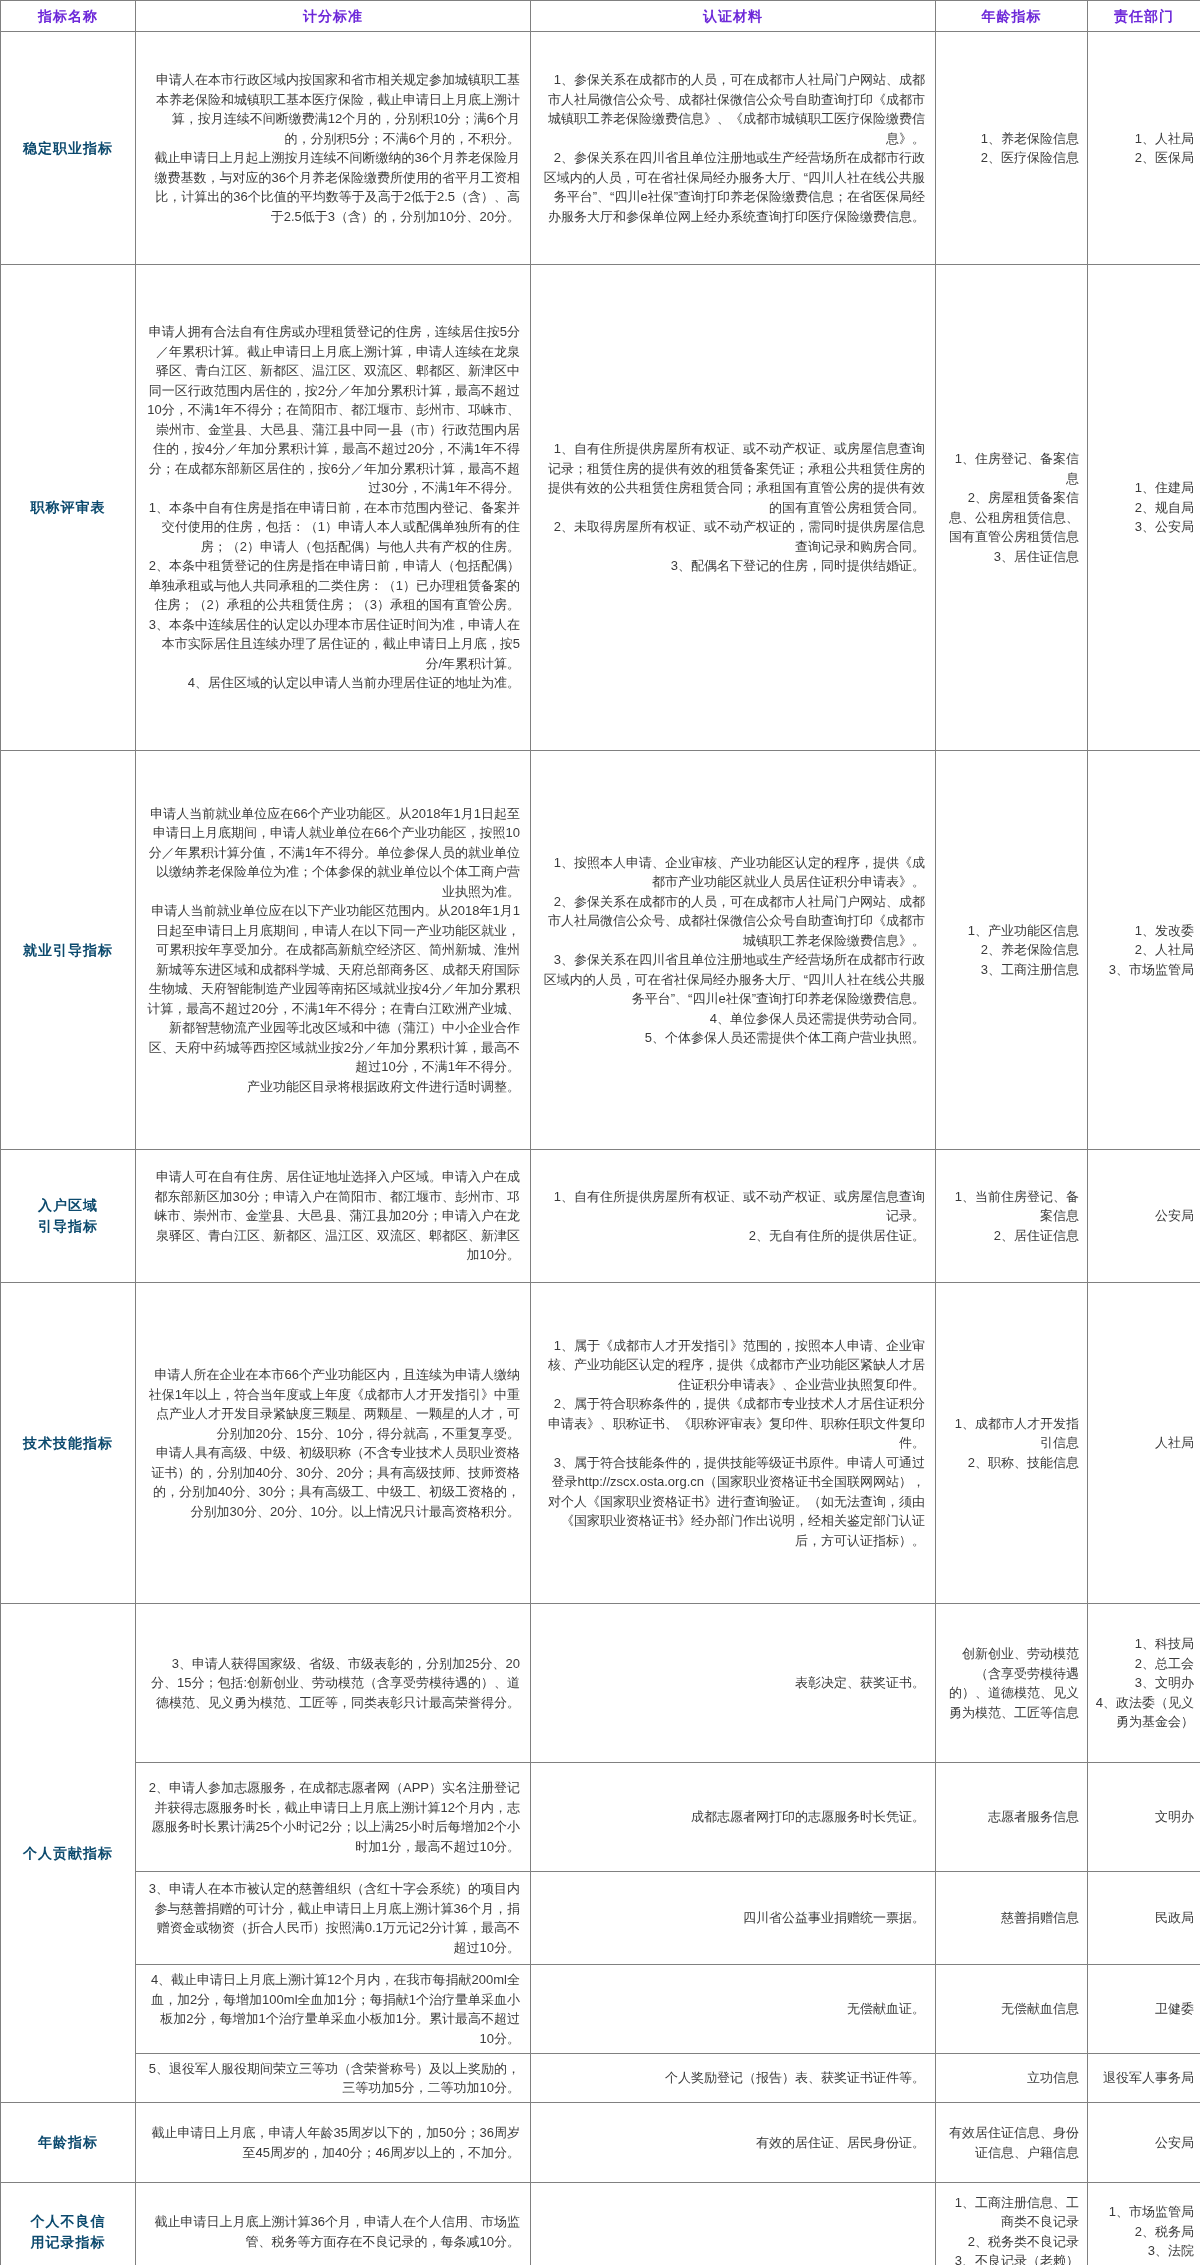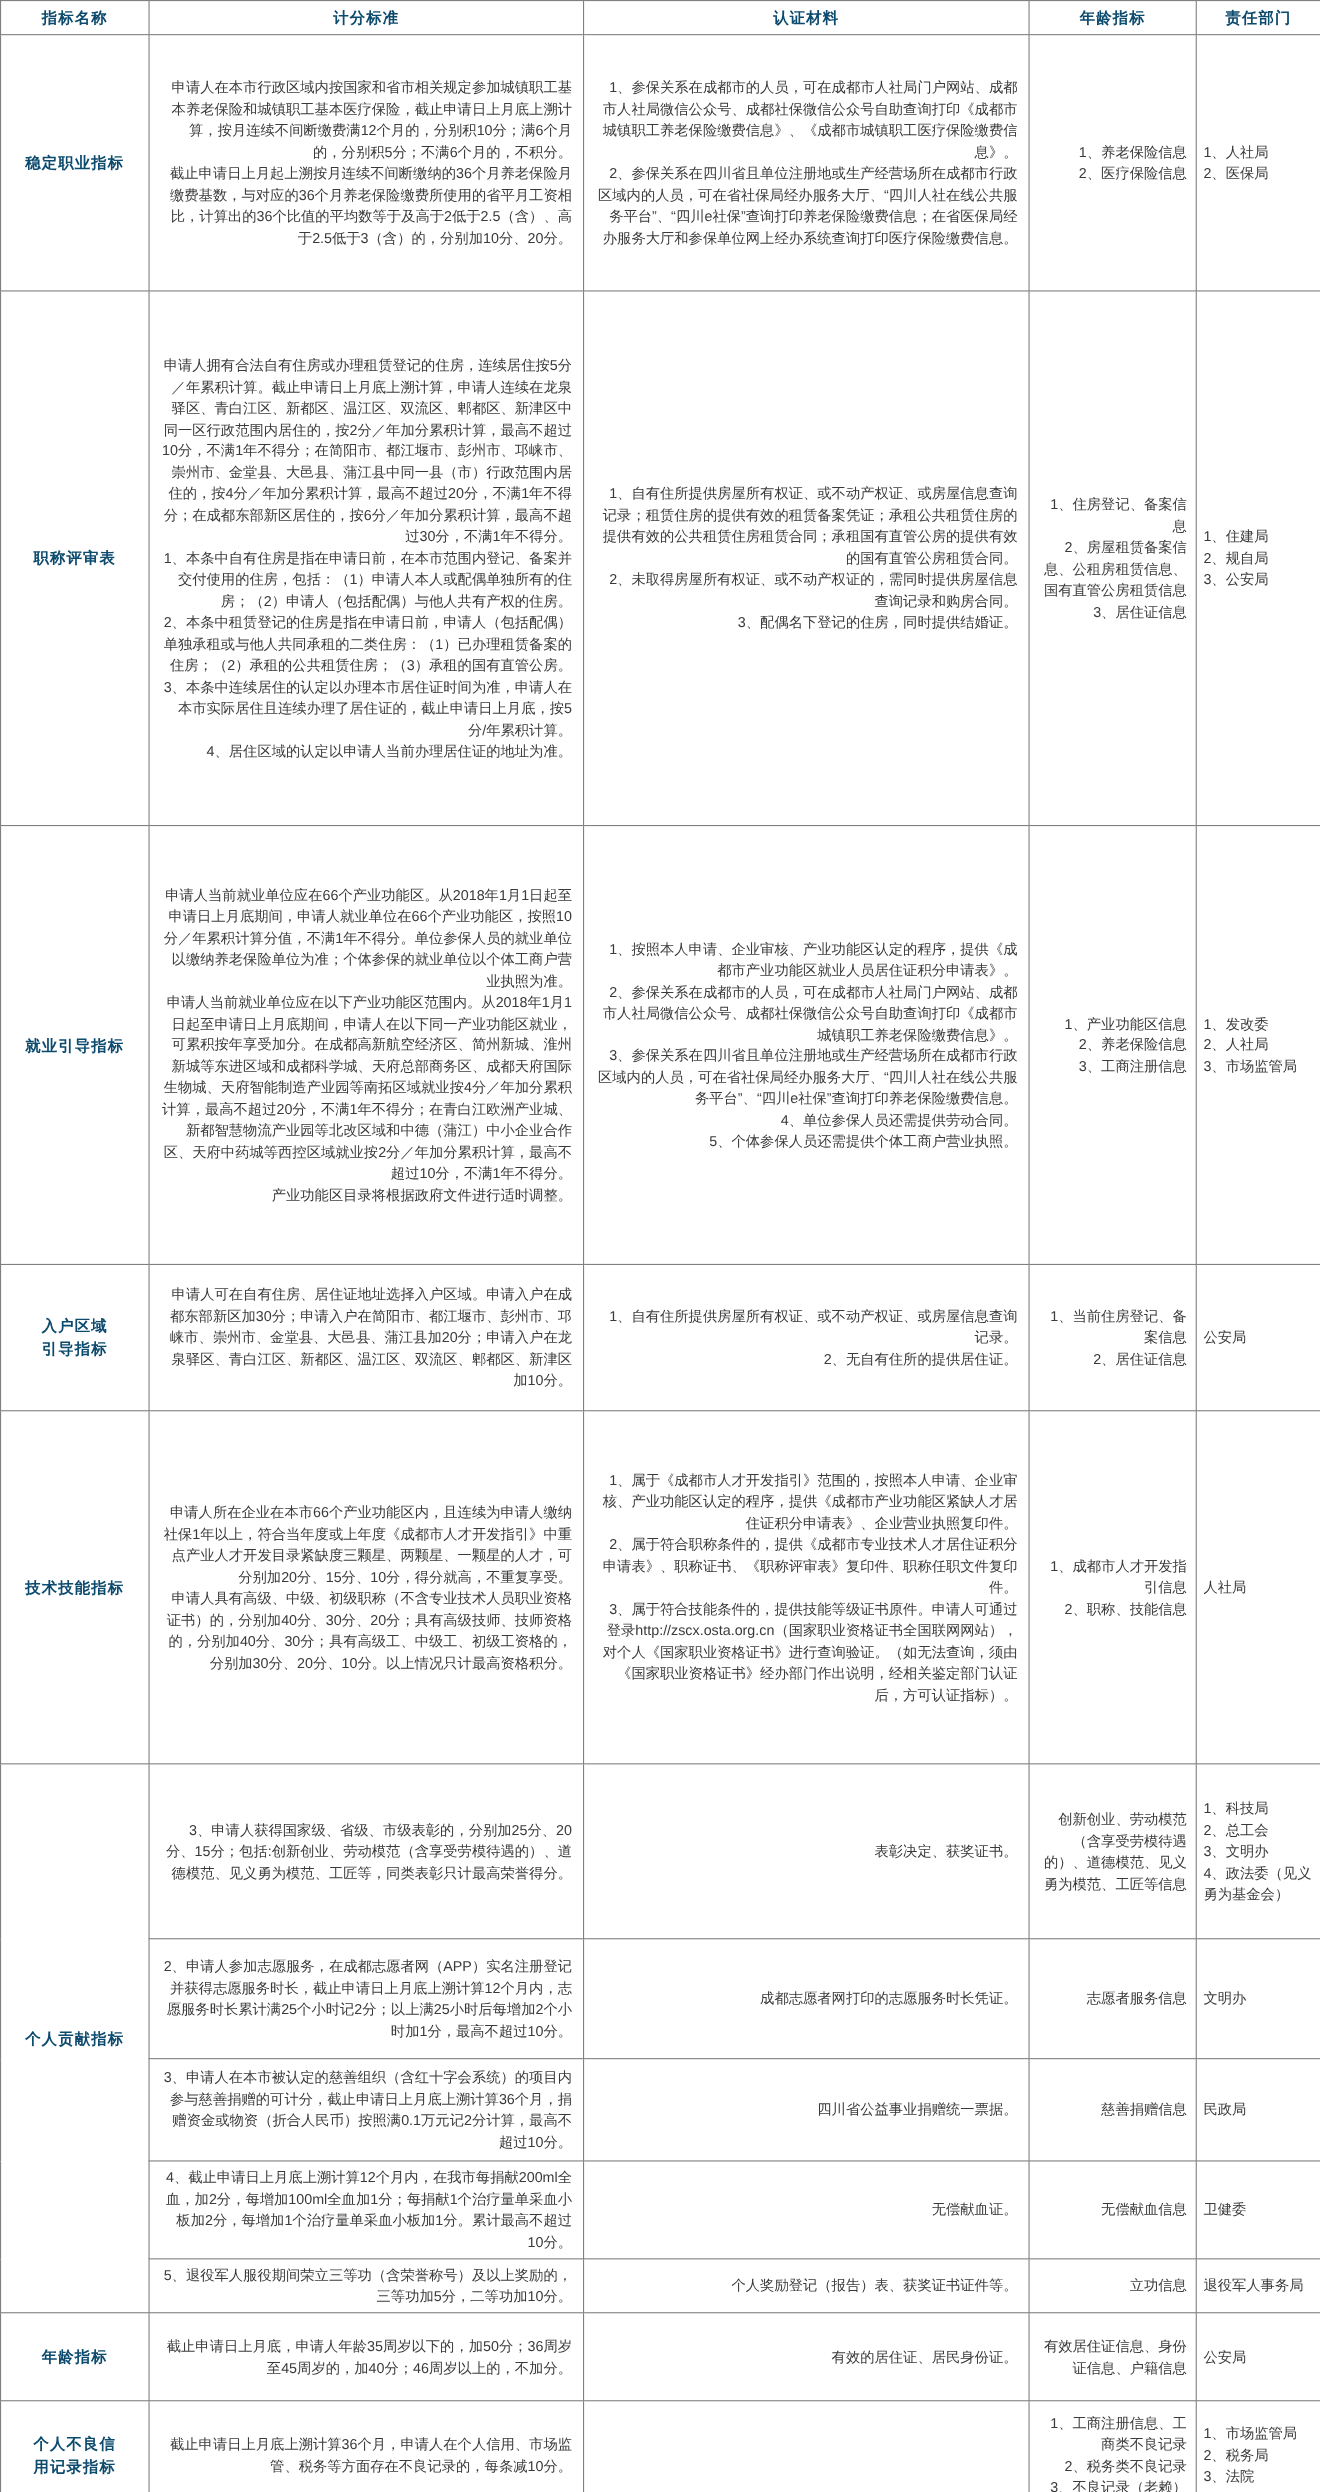--- a/index.html
+++ b/index.html
@@ -10,30 +10,30 @@
     border:1px solid #808080;
     padding:4px 10px;
     font-size:13px;
     line-height:1.5;
     vertical-align:middle;
     color:#3a3a3a;
     white-space:pre-line;
     overflow-wrap:anywhere;
   }
   .points th{
-    font-size:14px;font-weight:bold;text-align:center;color:#0c4a6e;
+    font-size:14px;font-weight:bold;text-align:center;color:#6d28d9;
     height:26px;padding:2px 4px;letter-spacing:1px;
   }
   td.name{
     font-size:14px;font-weight:bold;text-align:center;color:#0c4a6e;
     padding:4px 6px;letter-spacing:1px;
   }
   td.scoring,td.materials{text-align:right;}
   td.items{padding:4px 8px;}
-  td.depts{padding:4px 6px;}
+  td.depts{padding:4px 6px;text-align:right;}
   
   .nr{border-right:hidden;text-align:right;}
   .nl{border-left:hidden;}
   col.c1{width:135px;} col.c2{width:395px;} col.c3{width:405px;}
   col.c4{width:152px;} col.c5{width:113px;}
 </style>
 </head>
 <body>
 
 <div class="page">

